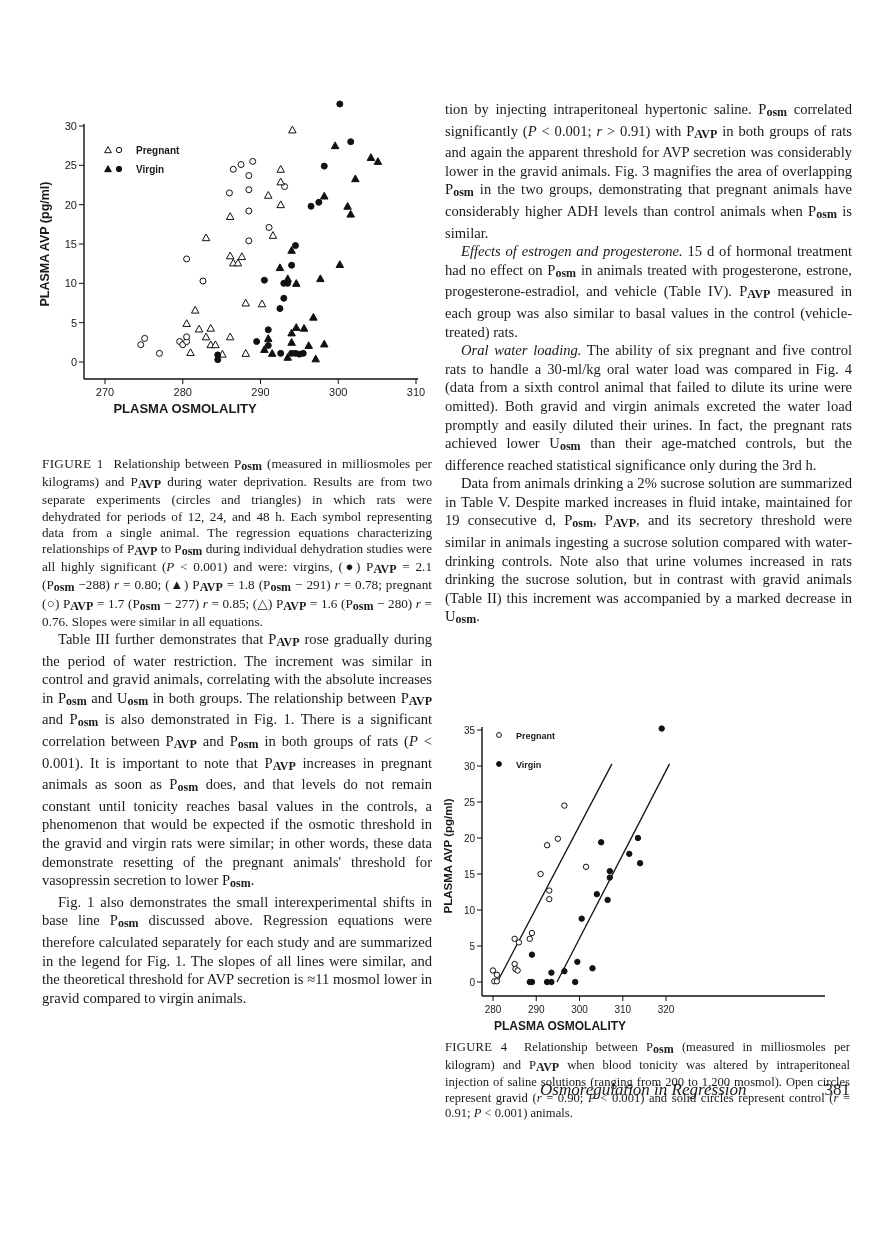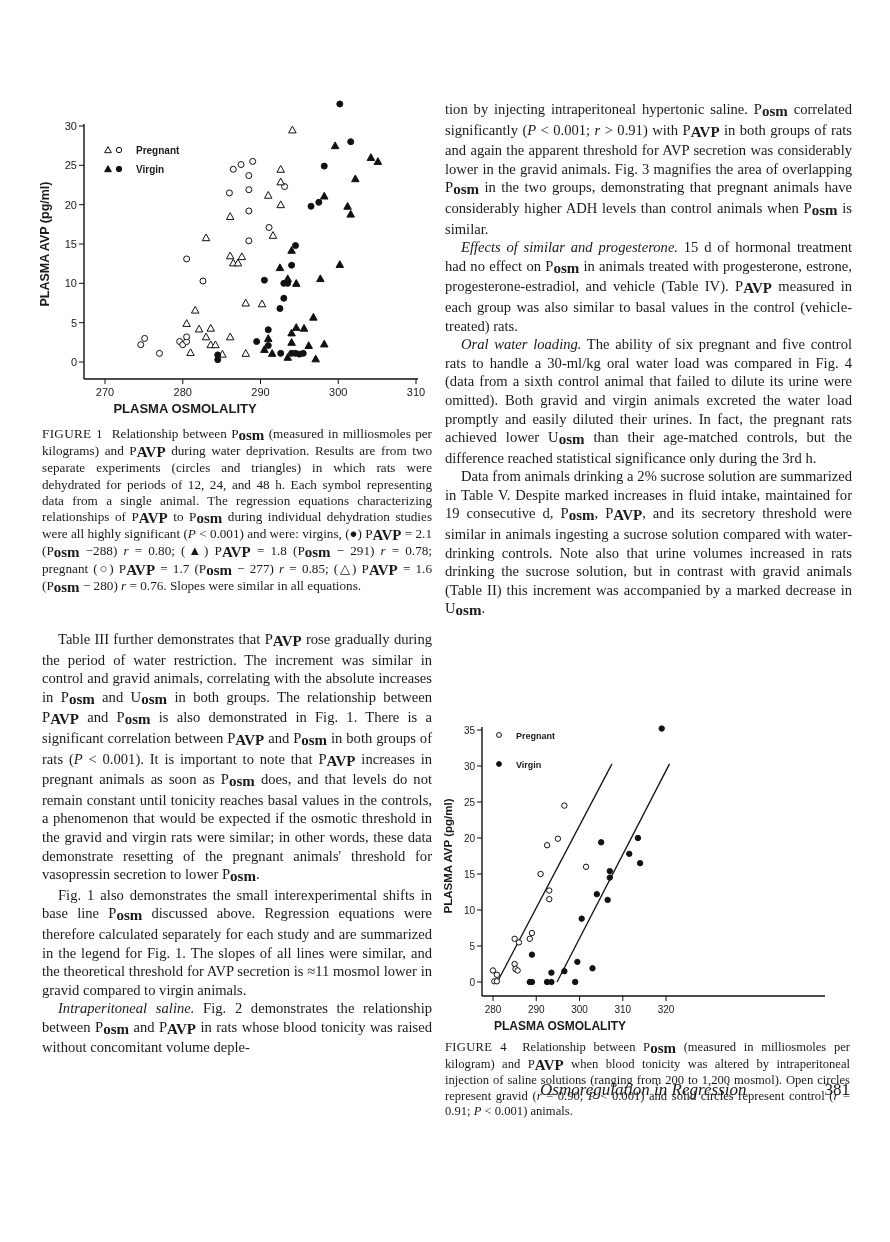--- a/index.html
+++ b/index.html
@@ -5,21 +5,21 @@
   html, body { margin: 0; padding: 0; background: #ffffff; }
   body { width: 890px; height: 1242px; position: relative; overflow: hidden;
          font-family: "Liberation Serif", "DejaVu Serif", serif; color: #1a1a1a; }
   .col { position: absolute; font-size: 14.6px; line-height: 18.6px; text-align: justify; }
   .col p { margin: 0; }
   .col p.ind { text-indent: 16px; }
   .left { left: 42px; width: 390px; }
   .right { left: 445px; width: 407px; }
   .caption { position: absolute; font-size: 13.2px; line-height: 16.2px; text-align: justify; }
   .sc { font-variant: small-caps; letter-spacing: 0.3px; }
-  sub.s { font-size: 15px; vertical-align: -2px; font-weight: bold; font-family: Liberation Serif, serif; }
+  sub.s { font-size: 12px; vertical-align: -2px; font-weight: bold; font-family: Liberation Serif, serif; }
   .it { font-style: italic; }
   svg text { font-family: "Liberation Sans", "DejaVu Sans", sans-serif; fill: #1a1a1a; }
   .axis-lbl { font-weight: bold; }
   .footer { position: absolute; top: 1080px; left: 540px; width: 320px; font-size: 17px; }
   .footer .run { font-style: italic; }
   .footer .pg { position: absolute; right: 10px; top: 0; }
 </style>
 </head>
 <body>
 
@@ -144,34 +144,33 @@
     <polygon points="324.25499999999994,340.1566666666667 320.50499999999994,346.9066666666667 328.00499999999994,346.9066666666667" fill="#111" stroke="#111" stroke-width="1"></polygon>
     <polygon points="335.1400000000002,141.91666666666666 331.3900000000002,148.66666666666666 338.8900000000002,148.66666666666666" fill="#111" stroke="#111" stroke-width="1"></polygon>
     <polygon points="339.80499999999995,260.7033333333333 336.05499999999995,267.4533333333333 343.55499999999995,267.4533333333333" fill="#111" stroke="#111" stroke-width="1"></polygon>
     <polygon points="347.5799999999999,202.48999999999998 343.8299999999999,209.23999999999998 351.3299999999999,209.23999999999998" fill="#111" stroke="#111" stroke-width="1"></polygon>
     <polygon points="350.69000000000017,210.35666666666665 346.94000000000017,217.10666666666665 354.44000000000017,217.10666666666665" fill="#111" stroke="#111" stroke-width="1"></polygon>
     <polygon points="355.3549999999999,174.95666666666665 351.6049999999999,181.70666666666665 359.1049999999999,181.70666666666665" fill="#111" stroke="#111" stroke-width="1"></polygon>
     <polygon points="370.9049999999999,153.71666666666667 367.1549999999999,160.46666666666667 374.6549999999999,160.46666666666667" fill="#111" stroke="#111" stroke-width="1"></polygon>
     <polygon points="377.9025000000002,157.65 374.1525000000002,164.4 381.6525000000002,164.4" fill="#111" stroke="#111" stroke-width="1"></polygon>
   </svg>
 
-<div class="caption" style="left:42px;top:426px;width:390px;">
+<div class="caption" style="left:42px;top:456px;width:390px;">
   <span class="sc">FIGURE 1</span>&nbsp;
   <span id="cap1">Relationship between P<sub class="s">osm</sub> (measured in milliosmoles per kilograms) and P<sub class="s">AVP</sub> during water deprivation. Results are from two separate experiments (circles and triangles) in which rats were dehydrated for periods of 12, 24, and 48 h. Each symbol representing data from a single animal. The regression equations characterizing relationships of P<sub class="s">AVP</sub> to P<sub class="s">osm</sub> during individual dehydration studies were all highly significant (<i>P</i> &lt; 0.001) and were: virgins, (●) P<sub class="s">AVP</sub> = 2.1 (P<sub class="s">osm</sub> −288) <i>r</i> = 0.80; (▲) P<sub class="s">AVP</sub> = 1.8 (P<sub class="s">osm</sub> − 291) <i>r</i> = 0.78; pregnant (○) P<sub class="s">AVP</sub> = 1.7 (P<sub class="s">osm</sub> − 277) <i>r</i> = 0.85; (△) P<sub class="s">AVP</sub> = 1.6 (P<sub class="s">osm</sub> − 280) <i>r</i> = 0.76. Slopes were similar in all equations.</span>
 </div>
 
 <div class="col left" style="top:630px;">
   <p id="L1" class="ind">Table III further demonstrates that P<sub class="s">AVP</sub> rose gradually during the period of water restriction. The increment was similar in control and gravid animals, correlating with the absolute increases in P<sub class="s">osm</sub> and U<sub class="s">osm</sub> in both groups. The relationship between P<sub class="s">AVP</sub> and P<sub class="s">osm</sub> is also demonstrated in Fig. 1. There is a significant correlation between P<sub class="s">AVP</sub> and P<sub class="s">osm</sub> in both groups of rats (<i>P</i> &lt; 0.001). It is important to note that P<sub class="s">AVP</sub> increases in pregnant animals as soon as P<sub class="s">osm</sub> does, and that levels do not remain constant until tonicity reaches basal values in the controls, a phenomenon that would be expected if the osmotic threshold in the gravid and virgin rats were similar; in other words, these data demonstrate resetting of the pregnant animals' threshold for vasopressin secretion to lower P<sub class="s">osm</sub>.</p>
   <p id="L2" class="ind">Fig. 1 also demonstrates the small interexperimental shifts in base line P<sub class="s">osm</sub> discussed above. Regression equations were therefore calculated separately for each study and are summarized in the legend for Fig. 1. The slopes of all lines were similar, and the theoretical threshold for AVP secretion is ≈11 mosmol lower in gravid compared to virgin animals.</p>
-  <p id="L3" class="ind"><span class="it">Intraperitoneal saline.</span> Fig. 2 demonstrates the relationship between P<sub class="s">osm</sub> and P<sub class="s">AVP</sub> in rats whose blood tonicity was raised without concomitant volume deple-</p>
 </div>
 
 <div class="col right" style="top:100px;">
   <p id="R0">tion by injecting intraperitoneal hypertonic saline. P<sub class="s">osm</sub> correlated significantly (<i>P</i> &lt; 0.001; <i>r</i> &gt; 0.91) with P<sub class="s">AVP</sub> in both groups of rats and again the apparent threshold for AVP secretion was considerably lower in the gravid animals. Fig. 3 magnifies the area of overlapping P<sub class="s">osm</sub> in the two groups, demonstrating that pregnant animals have considerably higher ADH levels than control animals when P<sub class="s">osm</sub> is similar.</p>
-  <p id="R1" class="ind"><span class="it">Effects of similar and progesterone.</span> 15 d of hormonal treatment had no effect on P<sub class="s">osm</sub> in animals treated with progesterone, estrone, progesterone-estradiol, and vehicle (Table IV). P<sub class="s">AVP</sub> measured in each group was also similar to basal values in the control (vehicle-treated) rats.</p>
+  <p id="R1" class="ind"><span class="it">Effects of estrogen and progesterone.</span> 15 d of hormonal treatment had no effect on P<sub class="s">osm</sub> in animals treated with progesterone, estrone, progesterone-estradiol, and vehicle (Table IV). P<sub class="s">AVP</sub> measured in each group was also similar to basal values in the control (vehicle-treated) rats.</p>
   <p id="R2" class="ind"><span class="it">Oral water loading.</span> The ability of six pregnant and five control rats to handle a 30-ml/kg oral water load was compared in Fig. 4 (data from a sixth control animal that failed to dilute its urine were omitted). Both gravid and virgin animals excreted the water load promptly and easily diluted their urines. In fact, the pregnant rats achieved lower U<sub class="s">osm</sub> than their age-matched controls, but the difference reached statistical significance only during the 3rd h.</p>
   <p id="R3" class="ind">Data from animals drinking a 2% sucrose solution are summarized in Table V. Despite marked increases in fluid intake, maintained for 19 consecutive d, P<sub class="s">osm</sub>, P<sub class="s">AVP</sub>, and its secretory threshold were similar in animals ingesting a sucrose solution compared with water-drinking controls. Note also that urine volumes increased in rats drinking the sucrose solution, but in contrast with gravid animals (Table II) this increment was accompanied by a marked decrease in U<sub class="s">osm</sub>.</p>
 </div>
 
 <svg id="fig2" style="position:absolute;left:440px;top:715px;" width="420" height="320" viewBox="440 715 420 320">
     <line x1="482" y1="727" x2="482" y2="996" stroke="#111" stroke-width="1.4"></line>
     <line x1="482" y1="996" x2="825" y2="996" stroke="#111" stroke-width="1.4"></line>
     <line x1="477" y1="982" x2="482" y2="982" stroke="#111" stroke-width="1"></line>
     <text x="475" y="986" text-anchor="end" font-size="10">0</text>
     <line x1="477" y1="946" x2="482" y2="946" stroke="#111" stroke-width="1"></line>

